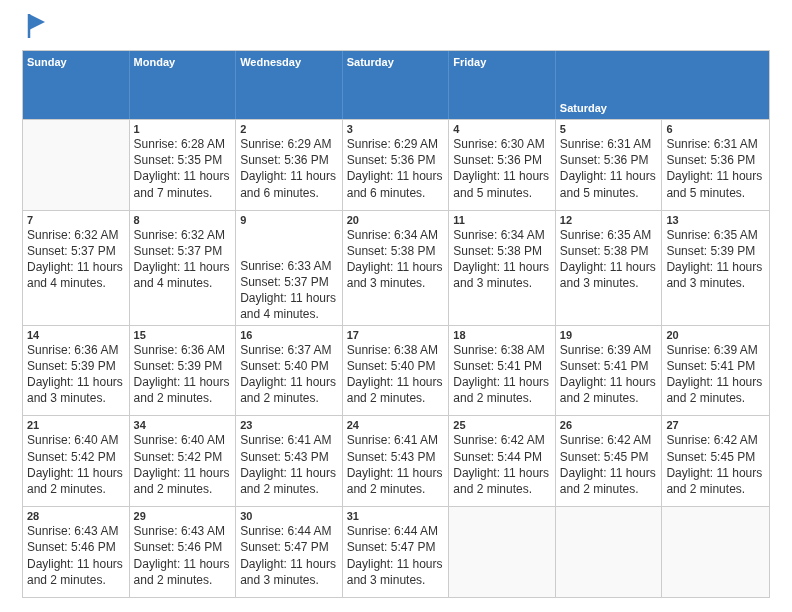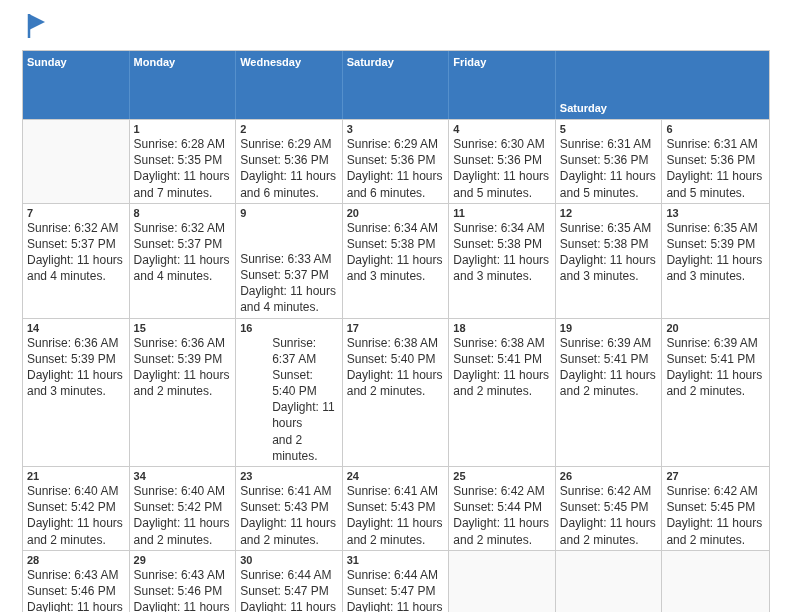--- a/index.html
+++ b/index.html
@@ -234,21 +234,21 @@
           </div>
           <div class="cal-cell">
             <div class="day-number">15</div>
             <div class="cell-text" style="white-space: pre-line;">Sunrise: 6:36 AM
 Sunset: 5:39 PM
 Daylight: 11 hours
 and 2 minutes.</div>
           </div>
           <div class="cal-cell">
             <div class="day-number">16</div>
-            <div class="cell-text" style="white-space: pre-line; margin-left: 32px;">Sunrise: 6:37 AM
+            <div class="cell-text" style="white-space: pre-line;">Sunrise: 6:37 AM
 Sunset: 5:40 PM
 Daylight: 11 hours
 and 2 minutes.</div>
           </div>
           <div class="cal-cell">
             <div class="day-number">17</div>
             <div class="cell-text" style="white-space: pre-line;">Sunrise: 6:38 AM
 Sunset: 5:40 PM
 Daylight: 11 hours
 and 2 minutes.</div>

